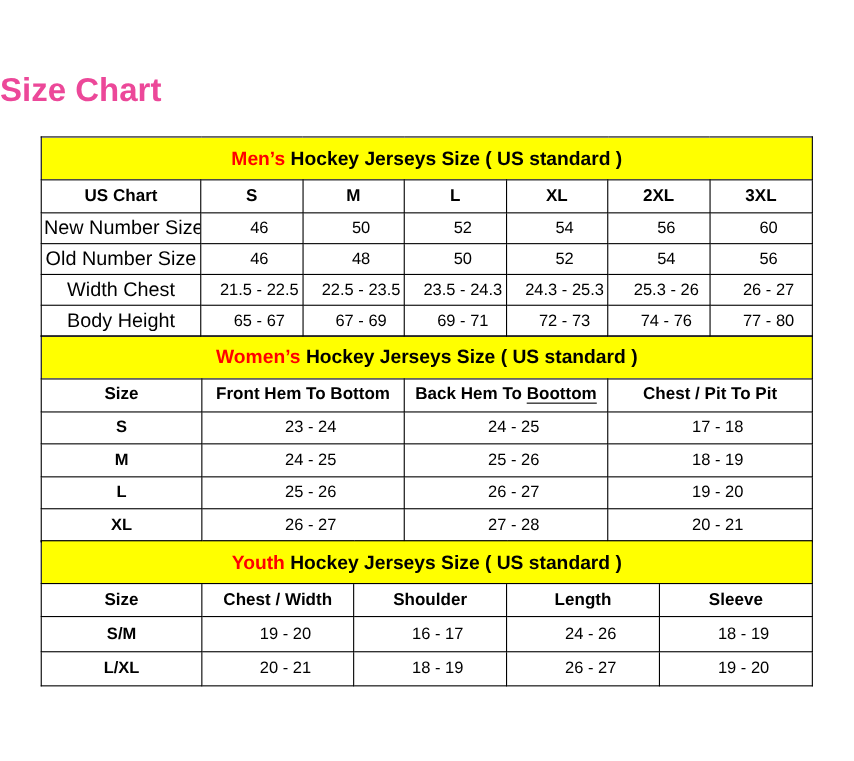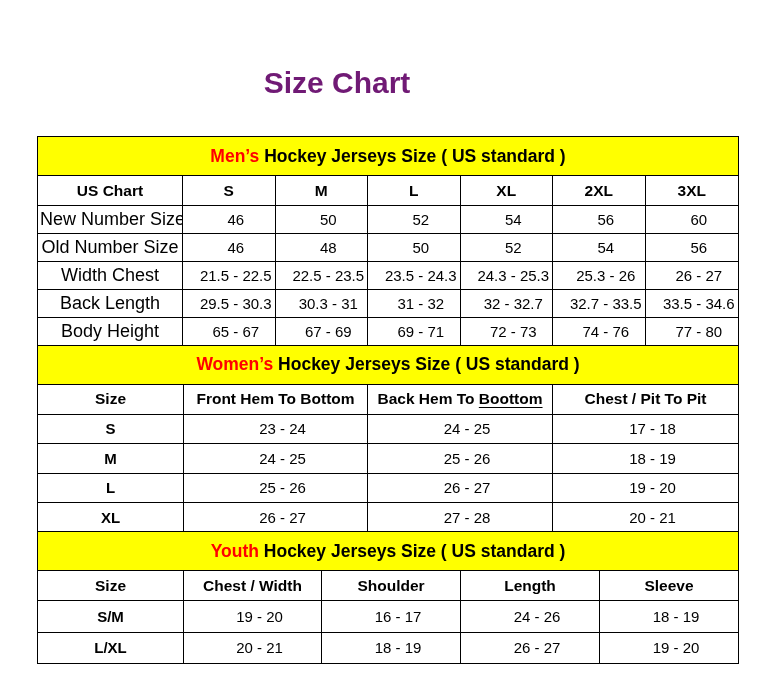--- a/index.html
+++ b/index.html
@@ -3,23 +3,23 @@
 <meta charset="utf-8">
 <style>
   html, body { margin:0; padding:0; }
   body {
     width:776px; height:692px; background:#ffffff; position:relative;
     font-family:"Liberation Sans", sans-serif; color:#000;
     overflow:hidden;
   }
   .title {
     position:absolute; top:66px; left:0; width:674px; margin:0;
-    text-align:center; font-size:30px; font-weight:bold; color:#701a75;
+    font-size:30px; font-weight:bold; color:#ec4899;
   }
-  .chart { position:absolute; left:37px; top:136px; width:604px; }
+  .chart { position:absolute; left:37px; top:124px; width:604px; }
   table.tbl {
     border-collapse:collapse; width:702px; table-layout:fixed;
   }
   .tbl + .tbl { margin-top:-1.5px; }
   .tbl td, .tbl th {
     border:1.5px solid #000; text-align:center; vertical-align:middle;
     padding:0 2px; overflow:hidden; white-space:nowrap;
   }
   tr.banner td {
     background:#FFFF00; font-weight:bold; font-size:17.5px; height:38px;
@@ -90,29 +90,20 @@
         <td class="val">56</td>
       </tr>
       <tr class="men-row">
         <td class="lab">Width Chest</td>
         <td class="val">21.5 - 22.5</td>
         <td class="val">22.5 - 23.5</td>
         <td class="val">23.5 - 24.3</td>
         <td class="val">24.3 - 25.3</td>
         <td class="val">25.3 - 26</td>
         <td class="val">26 - 27</td>
-      </tr>
-      <tr class="men-row">
-        <td class="lab">Back Length</td>
-        <td class="val">29.5 - 30.3</td>
-        <td class="val">30.3 - 31</td>
-        <td class="val">31 - 32</td>
-        <td class="val">32 - 32.7</td>
-        <td class="val">32.7 - 33.5</td>
-        <td class="val">33.5 - 34.6</td>
       </tr>
       <tr class="men-row">
         <td class="lab">Body Height</td>
         <td class="val">65 - 67</td>
         <td class="val">67 - 69</td>
         <td class="val">69 - 71</td>
         <td class="val">72 - 73</td>
         <td class="val">74 - 76</td>
         <td class="val">77 - 80</td>
       </tr>

